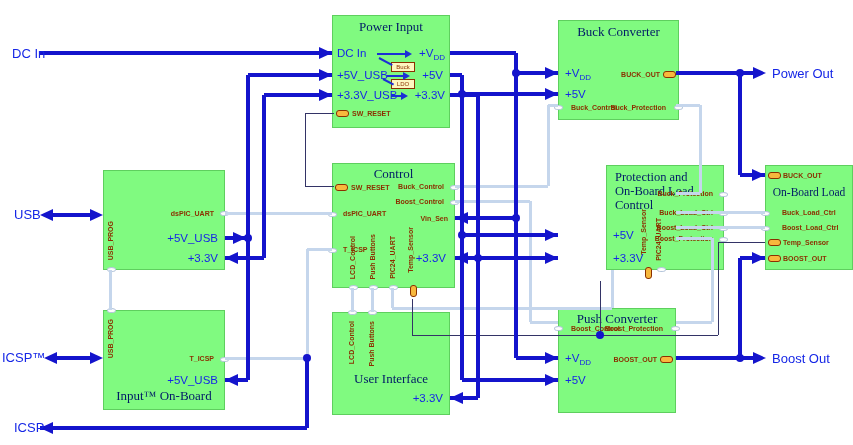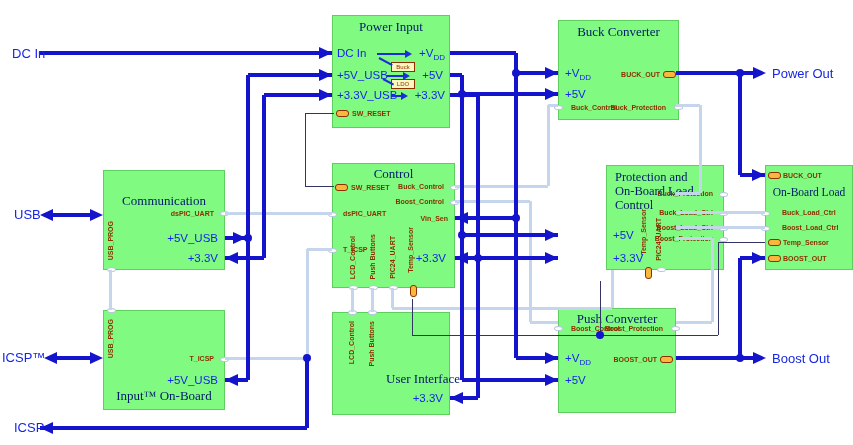--- a/index.html
+++ b/index.html
@@ -79,21 +79,20 @@
     <div class="port" style="left:6px;top:67px;">+5V</div>
     <div class="pinlbl" style="right:18px;top:50px;">BUCK_OUT</div>
     <div class="conn" style="right:2px;top:50px;"></div>
     <div class="pinlbl" style="left:12px;top:83px;">Buck_Control</div>
     <div class="pin" style="left:-5px;top:84px;"></div>
     <div class="pinlbl" style="right:12px;top:83px;">Buck_Protection</div>
     <div class="pin" style="right:-5px;top:84px;"></div>
   </div>
 
   <div class="block" style="left:103px;top:170px;width:122px;height:100px;">
-    <div class="btitle" style="top:22px;">Communication</div>
     <div class="pinlbl" style="right:10px;top:39px;">dsPIC_UART</div>
     <div class="pin" style="right:-5px;top:40px;"></div>
     <div class="port" style="right:6px;top:61px;">+5V_USB</div>
     <div class="port" style="right:6px;top:81px;">+3.3V</div>
     <div class="vl" style="left:3px;bottom:9px;">USB_PROG</div>
     <div class="pin" style="left:3px;bottom:-3px;"></div>
   </div>
 
   <div class="block" style="left:332px;top:163px;width:123px;height:125px;">
     <div class="btitle" style="top:2px;">Control</div>
@@ -162,21 +161,21 @@
     <div class="pin" style="right:-5px;top:46px;"></div>
     <div class="port" style="right:6px;top:63px;">+5V_USB</div>
     <div class="btitle" style="bottom:5px;">Input™ On-Board</div>
   </div>
 
   <div class="block" style="left:332px;top:312px;width:118px;height:103px;">
     <div class="pin" style="left:15px;top:-3px;"></div>
     <div class="vl" style="left:15px;top:8px;">LCD_Control</div>
     <div class="pin" style="left:35px;top:-3px;"></div>
     <div class="vl" style="left:35px;top:8px;">Push Buttons</div>
-    <div class="btitle" style="top:58px;padding-left:32px;">User Interface</div>
+    <div class="btitle" style="top:58px;">User Interface</div>
     <div class="port" style="right:6px;top:79px;">+3.3V</div>
   </div>
 
   <div class="block" style="left:558px;top:308px;width:118px;height:105px;">
     <div class="btitle" style="top:2px;">Push Converter</div>
     <div class="pinlbl" style="left:12px;top:16px;">Boost_Control</div>
     <div class="pin" style="left:-5px;top:17px;"></div>
     <div class="pinlbl" style="right:12px;top:16px;">Boost_Protection</div>
     <div class="pin" style="right:-5px;top:17px;"></div>
     <div class="port" style="left:6px;top:43px;"><span>+V</span><sub>DD</sub></div>

